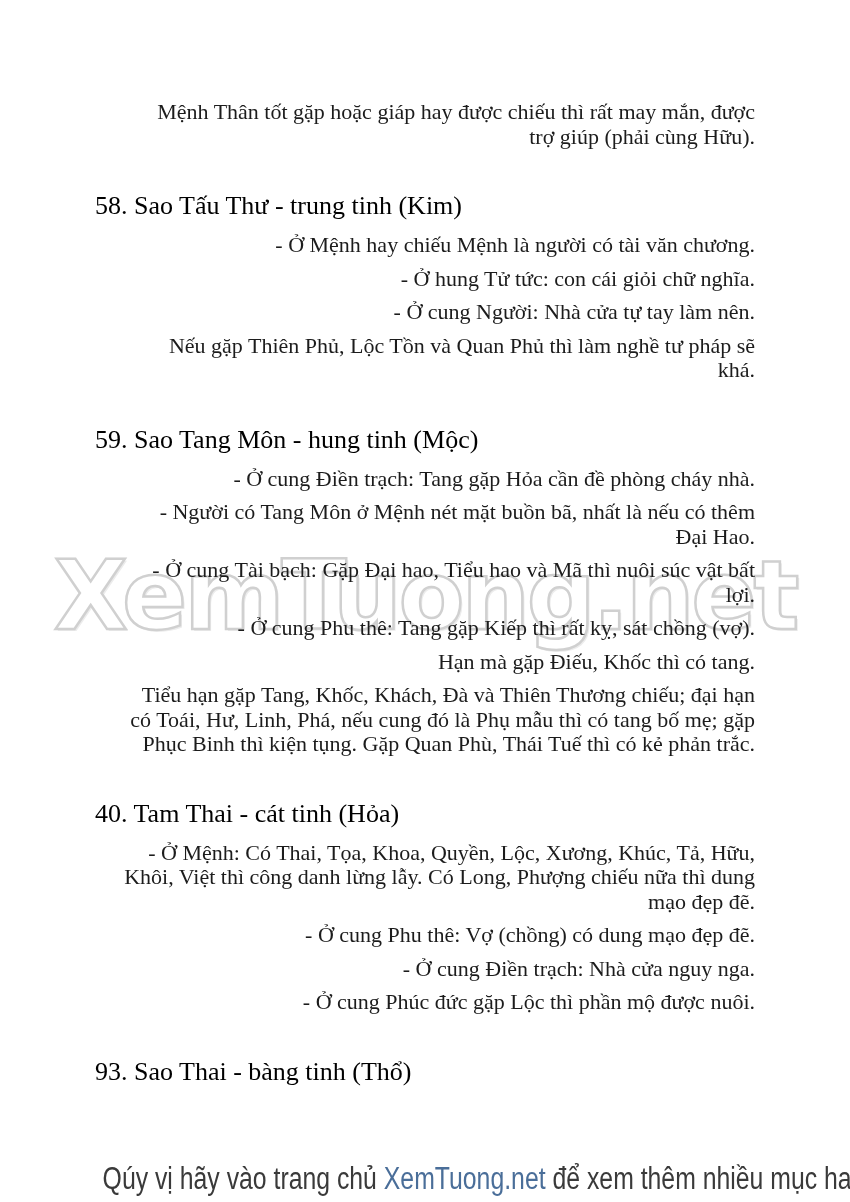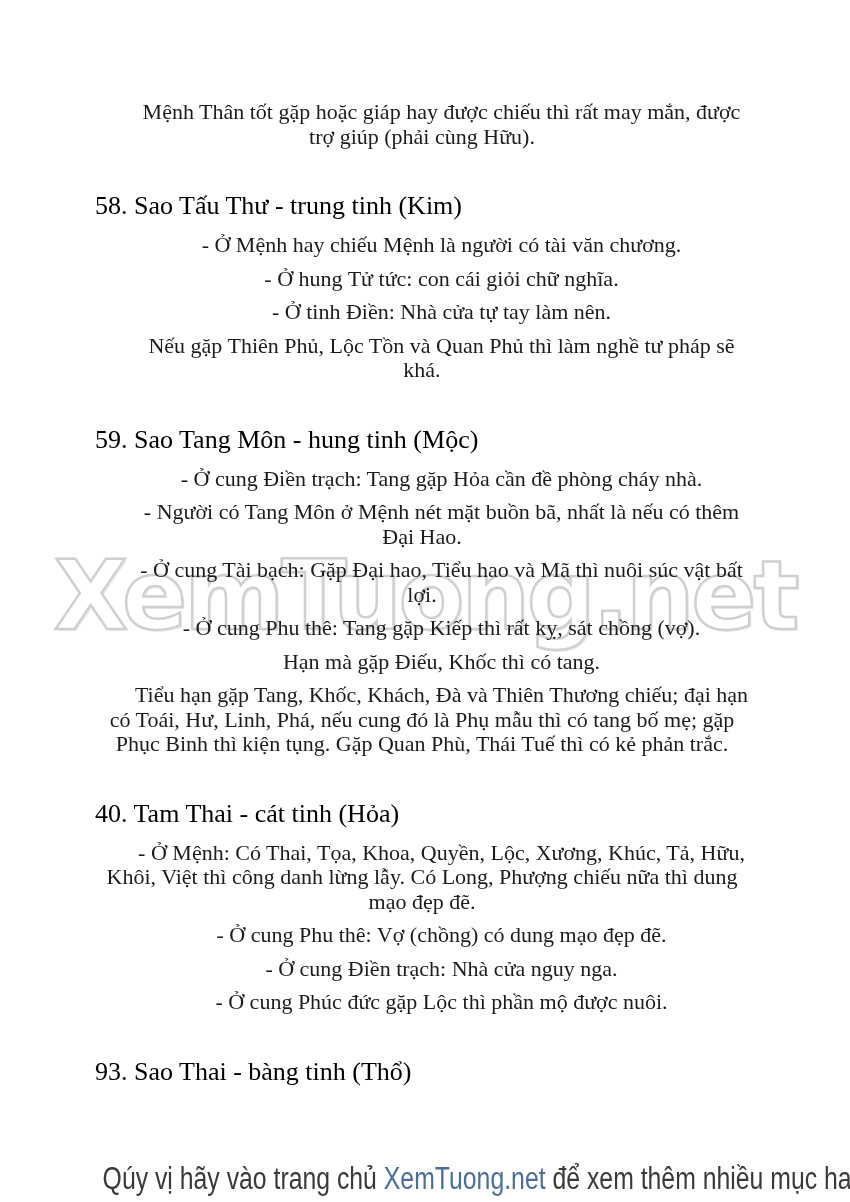--- a/index.html
+++ b/index.html
@@ -41,21 +41,21 @@
     position: relative;
     z-index: 1;
     padding: 100px 95px 0 89px;
   }
   .body-p {
     font-size: 22px;
     line-height: 24.5px;
     margin: 0 0 9px 0;
     text-indent: 39px;
     color: #1c1c1c;
-    text-align: center;
+    text-align: right;
   }
   .sec-h {
     font-size: 26px;
     line-height: 30px;
     font-weight: 400;
     margin: 42px 0 12px 0;
     color: #000000;
     text-indent: 6px;
   }
   .footer {
@@ -89,21 +89,21 @@
 
   <div class="watermark">XemTuong.net</div>
 
   <main class="content">
 
     <p class="body-p">Mệnh Thân tốt gặp hoặc giáp hay được chiếu thì rất may mắn, được trợ giúp (phải cùng Hữu).</p>
 
     <h2 class="sec-h">58. Sao Tấu Thư - trung tinh (Kim)</h2>
     <p class="body-p">- Ở Mệnh hay chiếu Mệnh là người có tài văn chương.</p>
     <p class="body-p">- Ở hung Tử tức: con cái giỏi chữ nghĩa.</p>
-    <p class="body-p">- Ở tinh Điền: Nhà cửa tự tay làm nên.</p>
+    <p class="body-p">- Ở cung Người: Nhà cửa tự tay làm nên.</p>
     <p class="body-p">Nếu gặp Thiên Phủ, Lộc Tồn và Quan Phủ thì làm nghề tư pháp sẽ khá.</p>
 
     <h2 class="sec-h">59. Sao Tang Môn - hung tinh (Mộc)</h2>
     <p class="body-p">- Ở cung Điền trạch: Tang gặp Hỏa cần đề phòng cháy nhà.</p>
     <p class="body-p">- Người có Tang Môn ở Mệnh nét mặt buồn bã, nhất là nếu có thêm Đại Hao.</p>
     <p class="body-p">- Ở cung Tài bạch: Gặp Đại hao, Tiểu hao và Mã thì nuôi súc vật bất lợi.</p>
     <p class="body-p">- Ở cung Phu thê: Tang gặp Kiếp thì rất kỵ, sát chồng (vợ).</p>
     <p class="body-p">Hạn mà gặp Điếu, Khốc thì có tang.</p>
     <p class="body-p">Tiểu hạn gặp Tang, Khốc, Khách, Đà và Thiên Thương chiếu; đại hạn có Toái, Hư, Linh, Phá, nếu cung đó là Phụ mẫu thì có tang bố mẹ; gặp Phục Binh thì kiện tụng. Gặp Quan Phù, Thái Tuế thì có kẻ phản trắc.</p>
 

